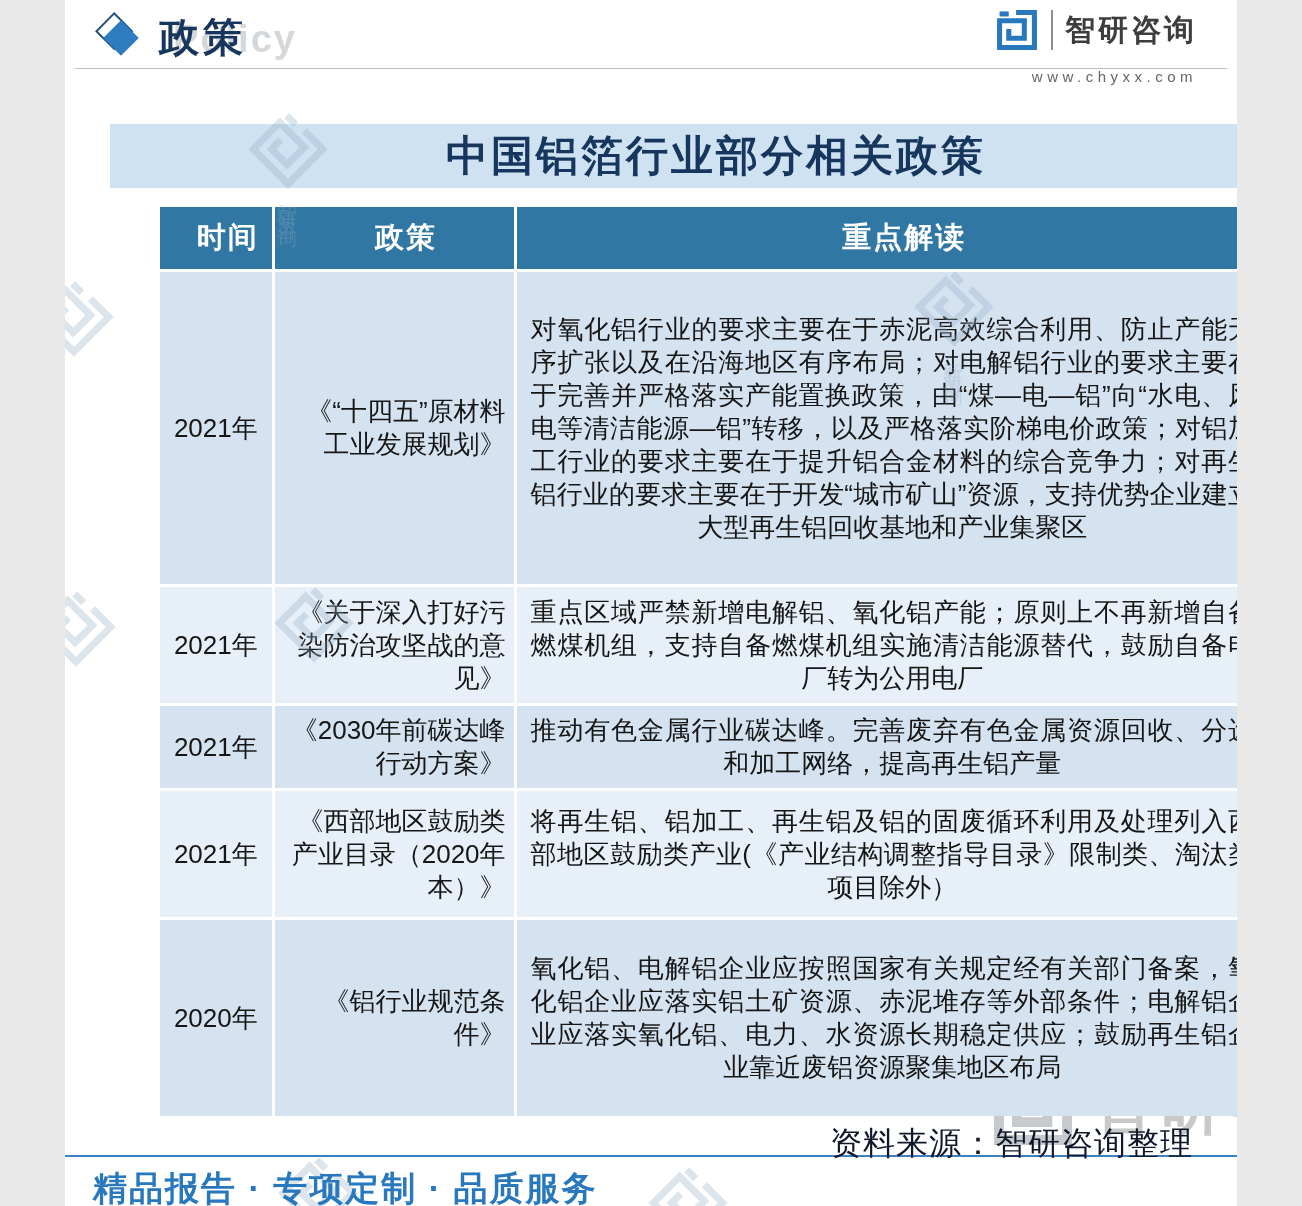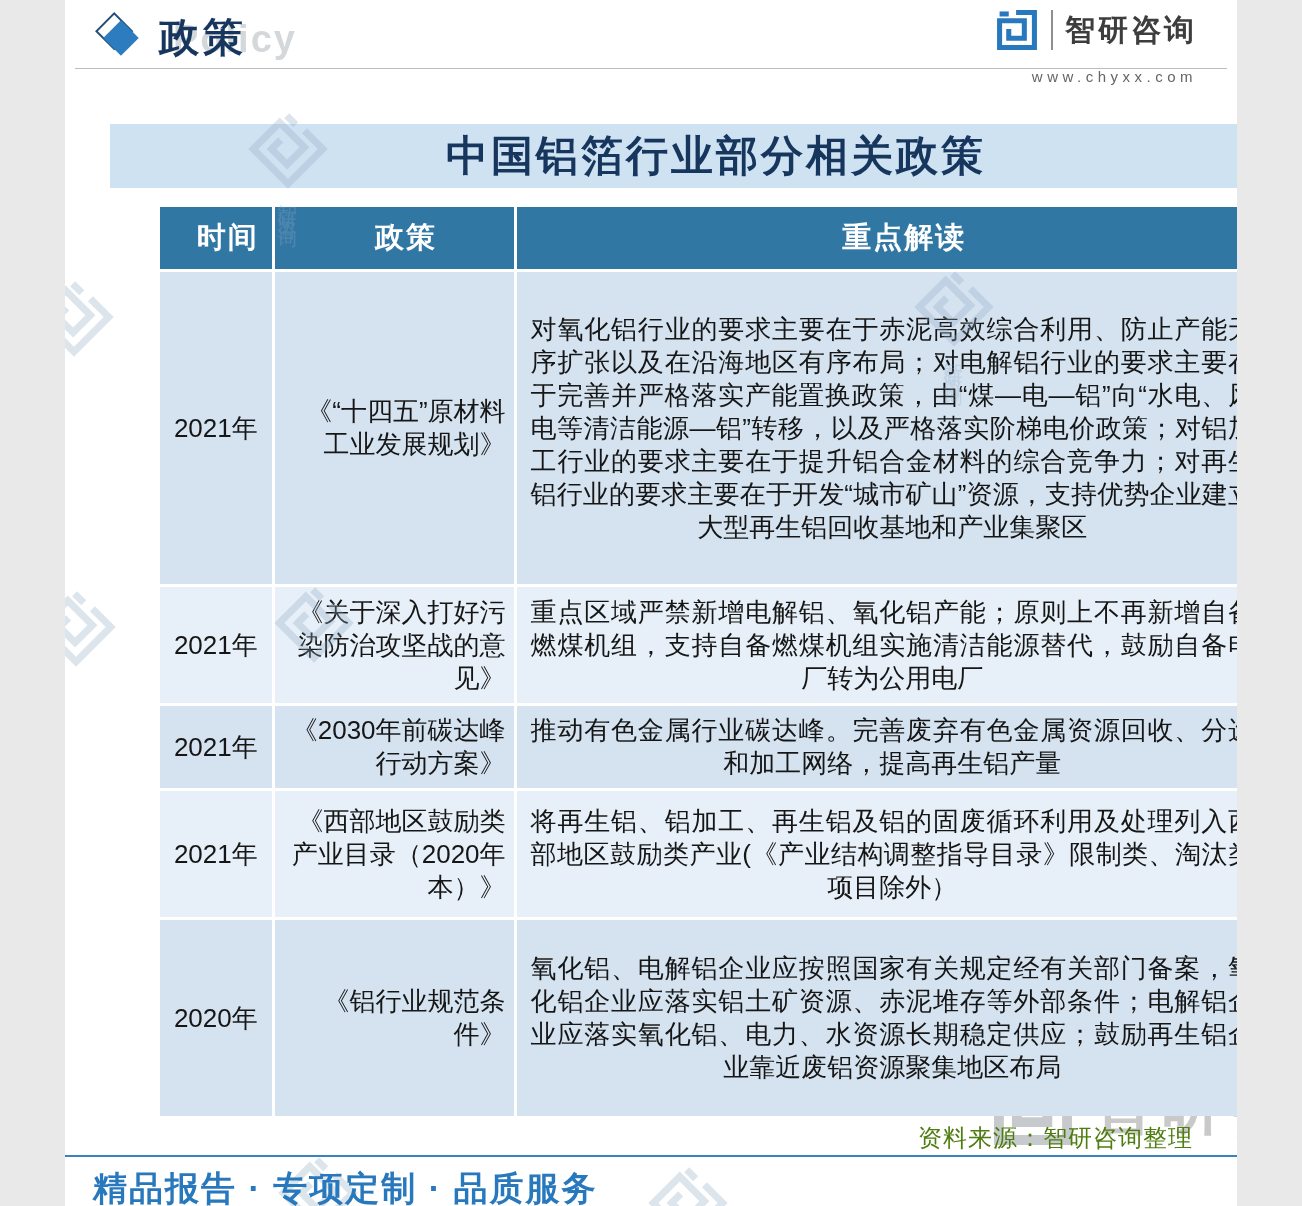--- a/index.html
+++ b/index.html
@@ -69,21 +69,21 @@
   .td-time { text-align: center; }
   .td-policy { text-align: right; padding: 4px 8px; }
   .td-detail { text-align: justify; text-align-last: center; padding: 8px 14px; }
   tr.r0 { height: 312px; }
   tr.r1 { height: 116px; }
   tr.r2 { height: 76px; }
   tr.r3 { height: 126px; }
   tr.r4 { height: 196px; }
 
   
-  .source-note { position: absolute; top: 1122px; right: 44px; z-index: 4; font-size: 24px; color: #4d7c0f; letter-spacing: 1px; }
+  .source-note { position: absolute; top: 1122px; right: 44px; z-index: 4; font-size: 32px; color: #0f172a; letter-spacing: 1px; }
   .footer-rule { position: absolute; top: 1155px; left: 0; width: 100%; height: 2px; background: var(--footer-line); z-index: 2; }
   .footer-slogan { position: absolute; top: 1166px; left: 28px; z-index: 4; font-size: 34px; font-weight: bold; color: var(--accent); letter-spacing: 2px; }
 
   
   .wm-big {
     position: absolute; left: 925px; top: 1062px; z-index: 1;
     display: flex; align-items: center; gap: 14px; pointer-events: none;
   }
   .wm-big svg { width: 86px; height: 86px; color: #c7cacd; }
   .wm-big-text { font-size: 64px; font-weight: bold; color: #c9c9c9; letter-spacing: 4px; white-space: nowrap; }

